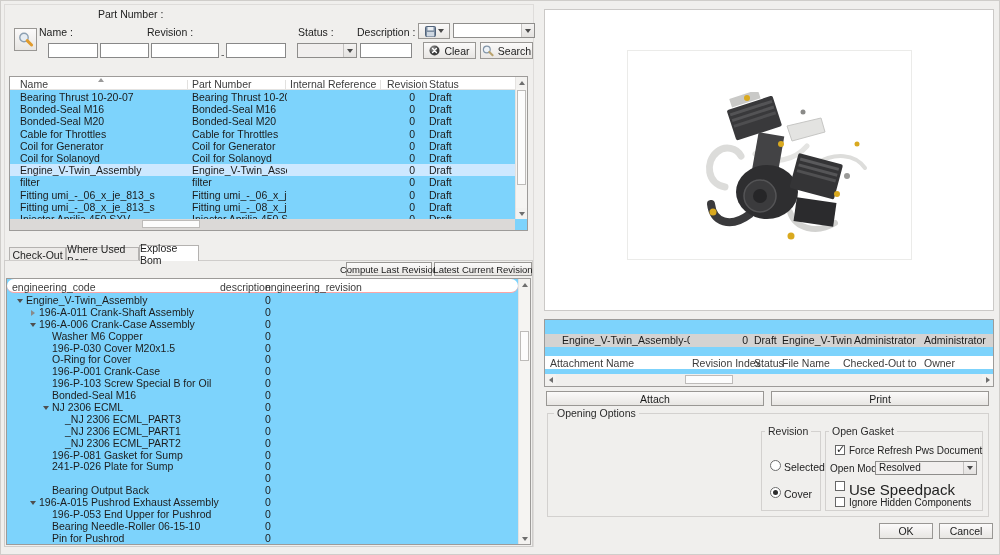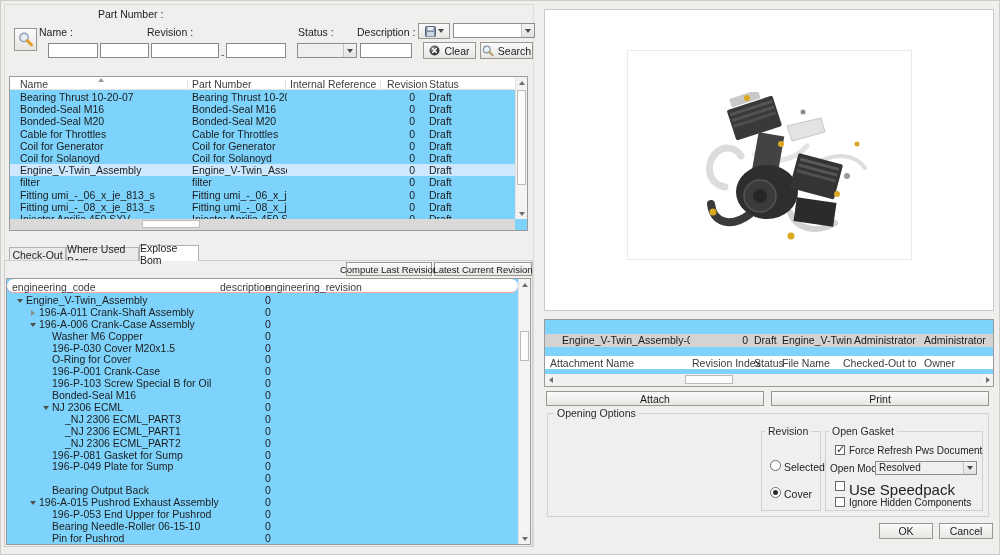--- a/index.html
+++ b/index.html
@@ -326,21 +326,21 @@
         </div>
         <div class="brow">
           <span class="indent" style="width: 32px;"></span>
           <span class="exp"></span>
           <span class="blabel">196-P-081 Gasket for Sump</span>
           <span class="brev">0</span>
         </div>
         <div class="brow">
           <span class="indent" style="width: 32px;"></span>
           <span class="exp"></span>
-          <span class="blabel">196-P-049 Plate for Sump</span>
+          <span class="blabel">241-P-026 Plate for Sump</span>
           <span class="brev">0</span>
         </div>
         <div class="brow">
           <span class="indent" style="width: 32px;"></span>
           <span class="exp"></span>
           <span class="brev">0</span>
         </div>
         <div class="brow">
           <span class="indent" style="width: 32px;"></span>
           <span class="exp"></span>

